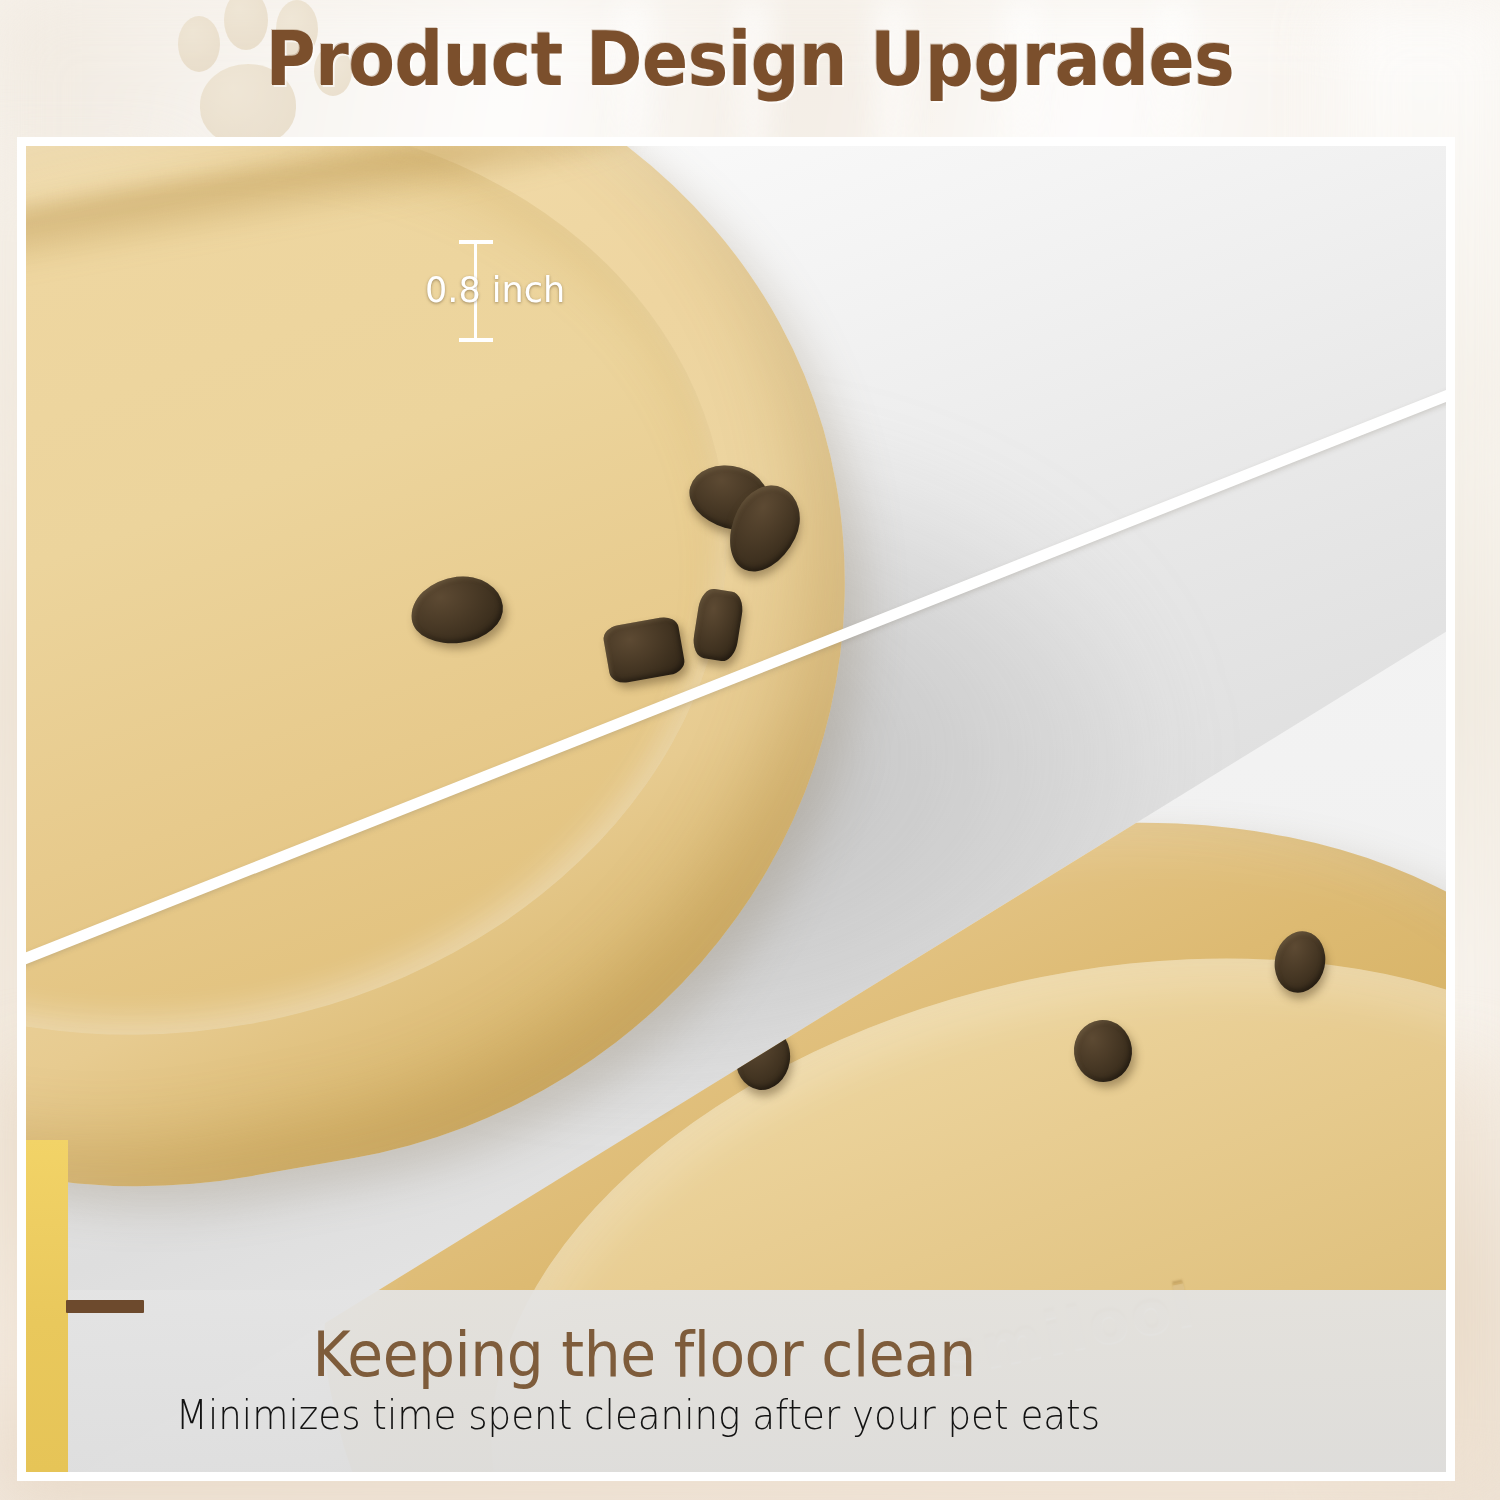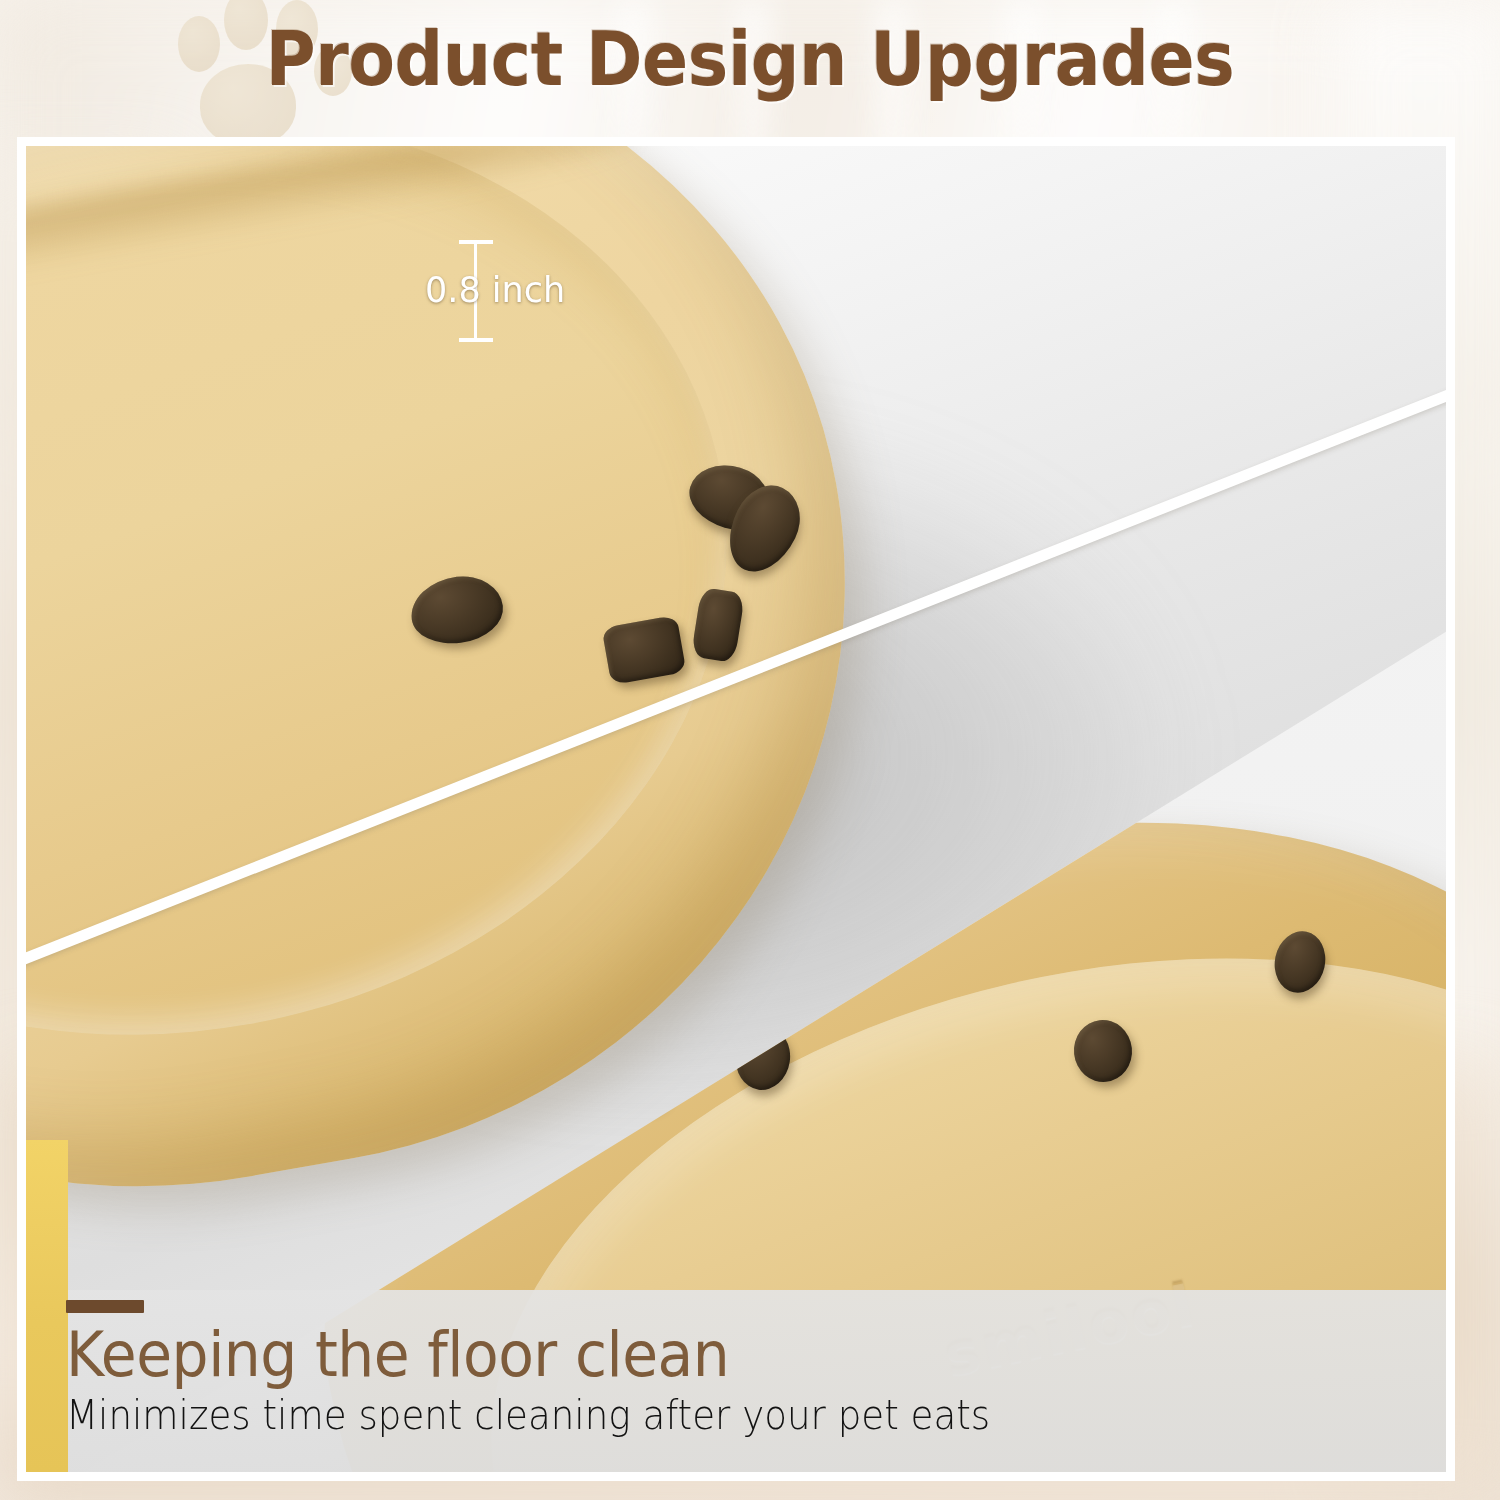--- a/index.html
+++ b/index.html
@@ -192,21 +192,21 @@
     font-size:37px;color:#1d1d1d;line-height:1.22;font-weight:300;
     transform:scaleX(.93);transform-origin:0 50%;
   }
 
   .bottom-strip{
     position:absolute;left:26px;top:1290px;width:1420px;height:182px;
     background:linear-gradient(180deg,rgba(228,228,228,.92),rgba(222,222,222,.96));
   }
   .accent-bar{position:absolute;left:26px;top:1140px;width:42px;height:332px;
     background:linear-gradient(180deg,#f2d367,#e9c85c 55%,#e6c457);}
-  .block-bl{position:absolute;left:66px;top:1300px;width:1230px;}
+  .block-bl{position:absolute;left:66px;top:1300px;width:1230px;text-align:center;}
   .block-bl .head{
     margin-top:10px;
     font-family:"DejaVu Sans", sans-serif;
     font-size:62px;font-weight:400;color:#7e5c3b;line-height:1.02;
     white-space:nowrap;letter-spacing:-.5px;
     transform:scaleX(.94);transform-origin:0 50%;
   }
   .block-bl .sub{
     margin-top:6px;
     font-family:"DejaVu Sans", sans-serif;

